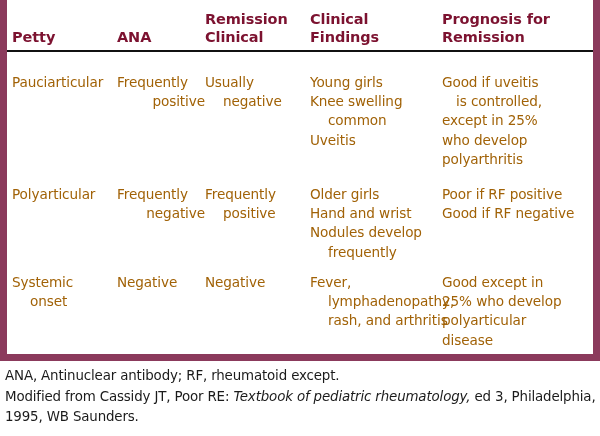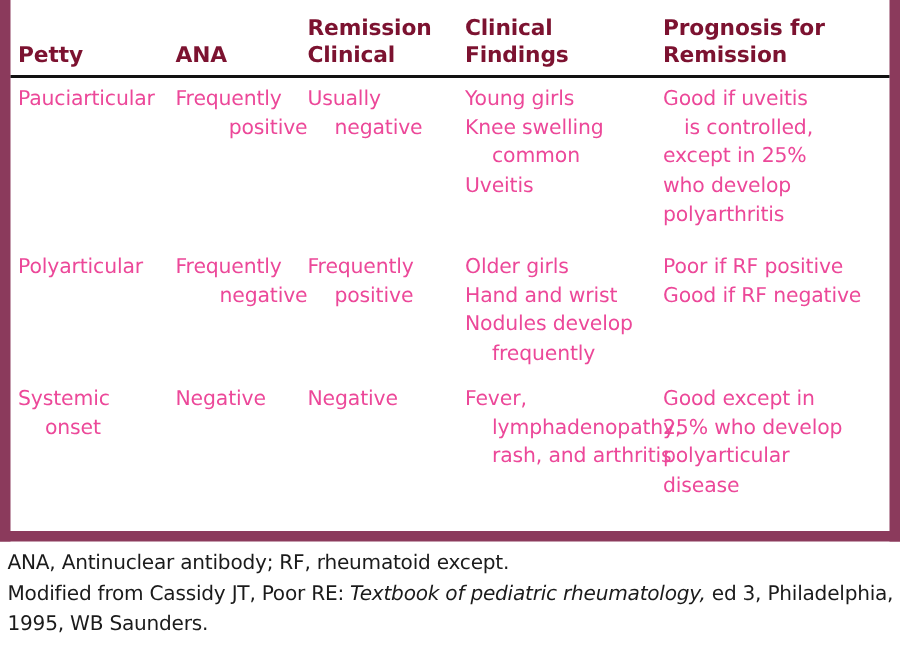--- a/index.html
+++ b/index.html
@@ -81,25 +81,26 @@
   .data-row {
     position: absolute;
     left: 0;
     right: 0;
   }
   #row-0 { top: 2px;   height: 112px; }
   #row-1 { top: 114px; height: 88px;  }
   #row-2 { top: 202px; height: 92px;  }
 
   .data-row .cell {
-    color: #ec4899;
+    color: #a16207;
     font-size: 13.6px;
     line-height: 19.2px;
     font-weight: normal;
     letter-spacing: -0.1px;
+    margin-top: 16px;
   }
 
   
   .ln { display: block; white-space: nowrap; }
   .ln.right  { text-align: right; }
   .ln.indent { padding-left: 18px; }
   .ln.indent-sm { padding-left: 14px; }
 
   
   #footnotes {

